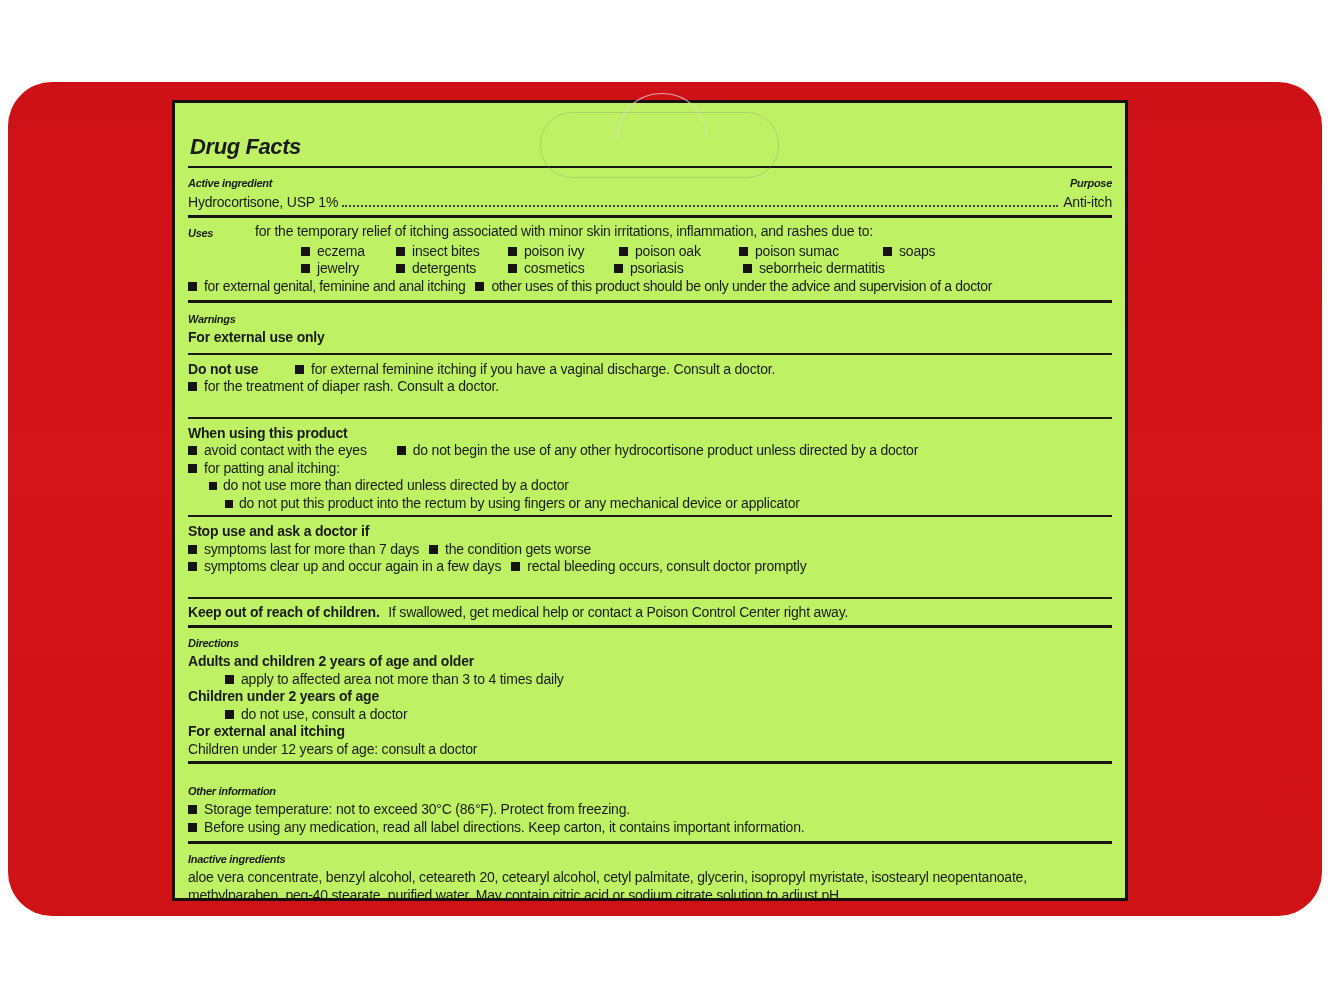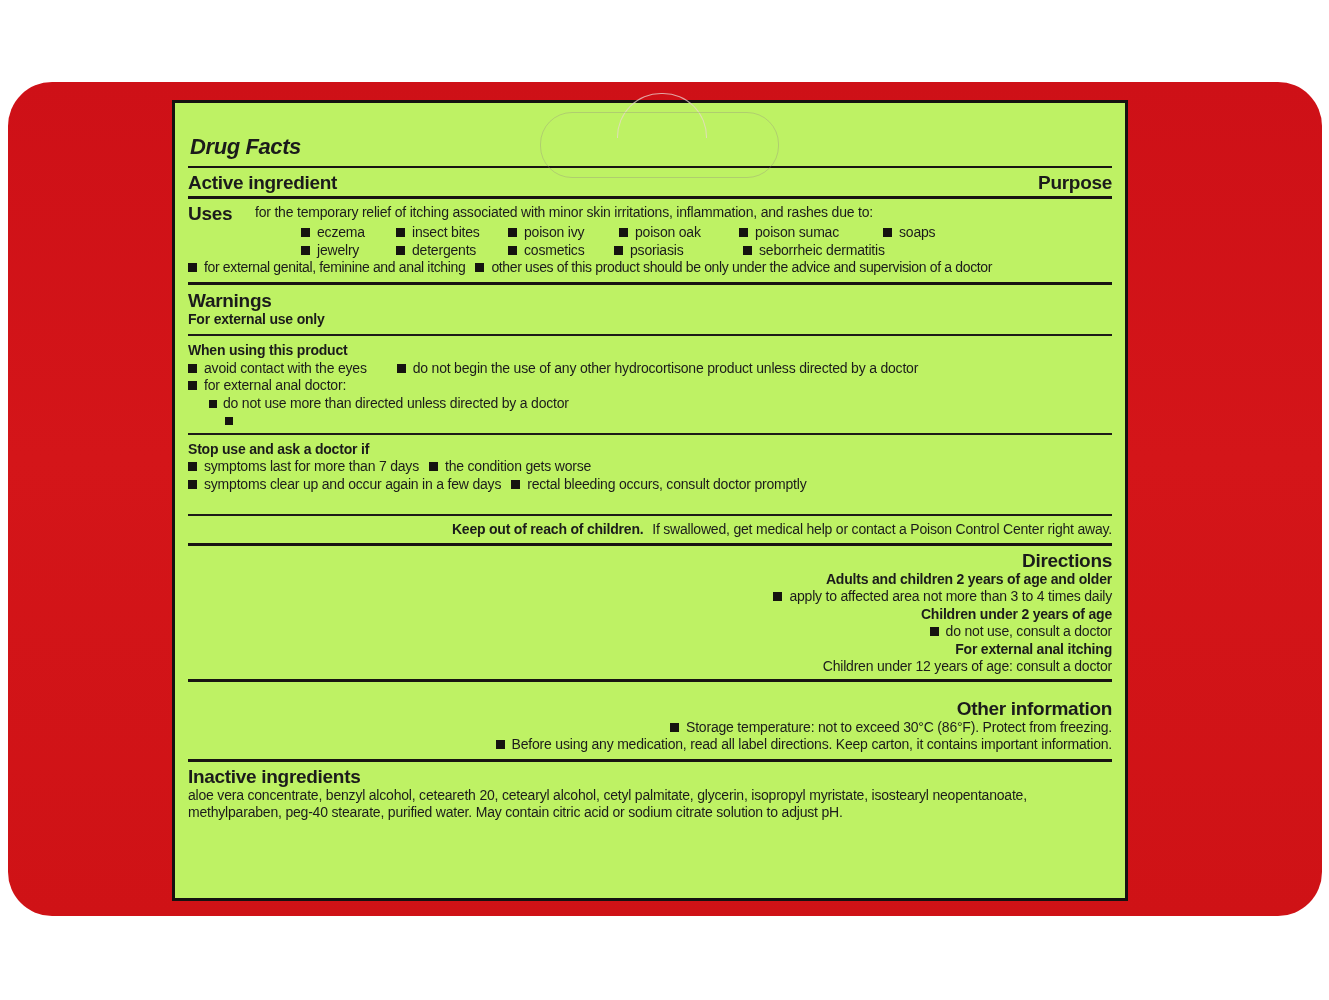--- a/index.html
+++ b/index.html
@@ -23,27 +23,27 @@
   .tab-outline{
     position:absolute;left:540px;top:112px;width:237px;height:64px;
     border:1px solid rgba(150,140,130,0.35);border-radius:32px;pointer-events:none;
   }
   .tab-bump{
     position:absolute;left:617px;top:93px;width:88px;height:44px;
     border:1px solid rgba(235,215,210,0.75);border-bottom:none;
     border-radius:44px 44px 0 0;pointer-events:none;
   }
   .sect{box-sizing:border-box;}
-  .b-heavy{border-bottom:3px solid #181412;text-align:right;}
+  .b-heavy{border-bottom:3px solid #181412;}
   .b-thin{border-bottom:2px solid #1d1a18;}
   .title{
     font-size:22px;font-weight:bold;font-style:italic;letter-spacing:-0.4px;
     padding:32px 0 7px 2px;border-bottom:2.5px solid #181412;line-height:24px;
   }
-  .h-sec{font-size:19px;font-weight:bold;letter-spacing:-0.3px;line-height:20px;}
+  .h-sec{font-size:11px;font-weight:bold;font-style:italic;letter-spacing:-0.3px;line-height:20px;}
   .h-sub{font-weight:bold;}
   .sq{
     display:inline-block;width:9px;height:9px;background:#161310;
     margin-right:7px;vertical-align:0px;
   }
   .sq.sm{width:8px;height:8px;margin-right:6px;}
   .row{white-space:nowrap;}
   .inb{display:inline-block;vertical-align:top;}
   
   .ai{padding:5px 0 3px;border-bottom:3px solid #181412;}
@@ -73,20 +73,25 @@
 
 <div class="panel">
 
   <div class="sect title">Drug Facts</div>
 
   <div class="sect ai">
     <div class="ai-r1">
       <span class="h-sec">Active ingredient</span>
       <span class="h-sec">Purpose</span>
     </div>
+    <div class="ai-r2">
+      <span>Hydrocortisone, USP 1%</span>
+      <span class="leader" style="border-bottom-color: rgb(68, 68, 68);"></span>
+      <span>Anti-itch</span>
+    </div>
   </div>
 
   <div class="sect uses">
     <div class="row">
       <span class="inb uses-head h-sec">Uses</span><span>for the temporary relief of itching associated with minor skin irritations, inflammation, and rashes due to:</span>
     </div>
     <div class="row uses-ind">
       <span class="cell" style="width:95px"><span class="sq"></span><span>eczema</span></span><span class="cell" style="width:112px"><span class="sq"></span><span>insect bites</span></span><span class="cell" style="width:111px"><span class="sq"></span><span>poison ivy</span></span><span class="cell" style="width:120px"><span class="sq"></span><span>poison oak</span></span><span class="cell" style="width:144px"><span class="sq"></span><span>poison sumac</span></span><span class="cell"><span class="sq"></span><span>soaps</span></span>
     </div>
     <div class="row uses-ind">
@@ -95,34 +100,42 @@
     <div class="row" style="letter-spacing:-0.35px">
       <span class="sq"></span><span>for external genital, feminine and anal itching</span><span class="gap-sm"></span><span class="sq"></span><span>other uses of this product should be only under the advice and supervision of a doctor</span>
     </div>
   </div>
 
   <div class="sect wblk b-thin" style="padding-bottom:6px">
     <div class="h-sec">Warnings</div>
     <div class="h-sub">For external use only</div>
   </div>
 
+  <div class="sect wblk b-thin">
+    <div class="row">
+      <span class="inb h-sub" style="width:107px">Do not use</span><span class="sq"></span><span>for external feminine itching if you have a vaginal discharge. Consult a doctor.</span>
+    </div>
+    <div class="row">
+      <span class="sq"></span><span>for the treatment of diaper rash. Consult a doctor.</span>
+    </div>
+  </div>
 
   <div class="sect wblk b-thin" style="padding-bottom:3px">
     <div class="h-sub">When using this product</div>
     <div class="row">
       <span class="sq"></span><span>avoid contact with the eyes</span><span class="gap"></span><span class="sq"></span><span>do not begin the use of any other hydrocortisone product unless directed by a doctor</span>
     </div>
     <div class="row">
-      <span class="sq"></span><span>for external anal doctor:</span>
+      <span class="sq"></span><span>for patting anal itching:</span>
     </div>
     <div class="row ind1">
       <span class="sq sm"></span><span>do not use more than directed unless directed by a doctor</span>
     </div>
     <div class="row ind2">
-      <span class="sq sm"></span>
+      <span class="sq sm"></span><span>do not put this product into the rectum by using fingers or any mechanical device or applicator</span>
     </div>
   </div>
 
   <div class="sect wblk b-thin">
     <div class="h-sub">Stop use and ask a doctor if</div>
     <div class="row">
       <span class="sq"></span><span>symptoms last for more than 7 days</span><span class="gap-sm"></span><span class="sq"></span><span>the condition gets worse</span>
     </div>
     <div class="row">
       <span class="sq"></span><span>symptoms clear up and occur again in a few days</span><span class="gap-sm"></span><span class="sq"></span><span>rectal bleeding occurs, consult doctor promptly</span>

